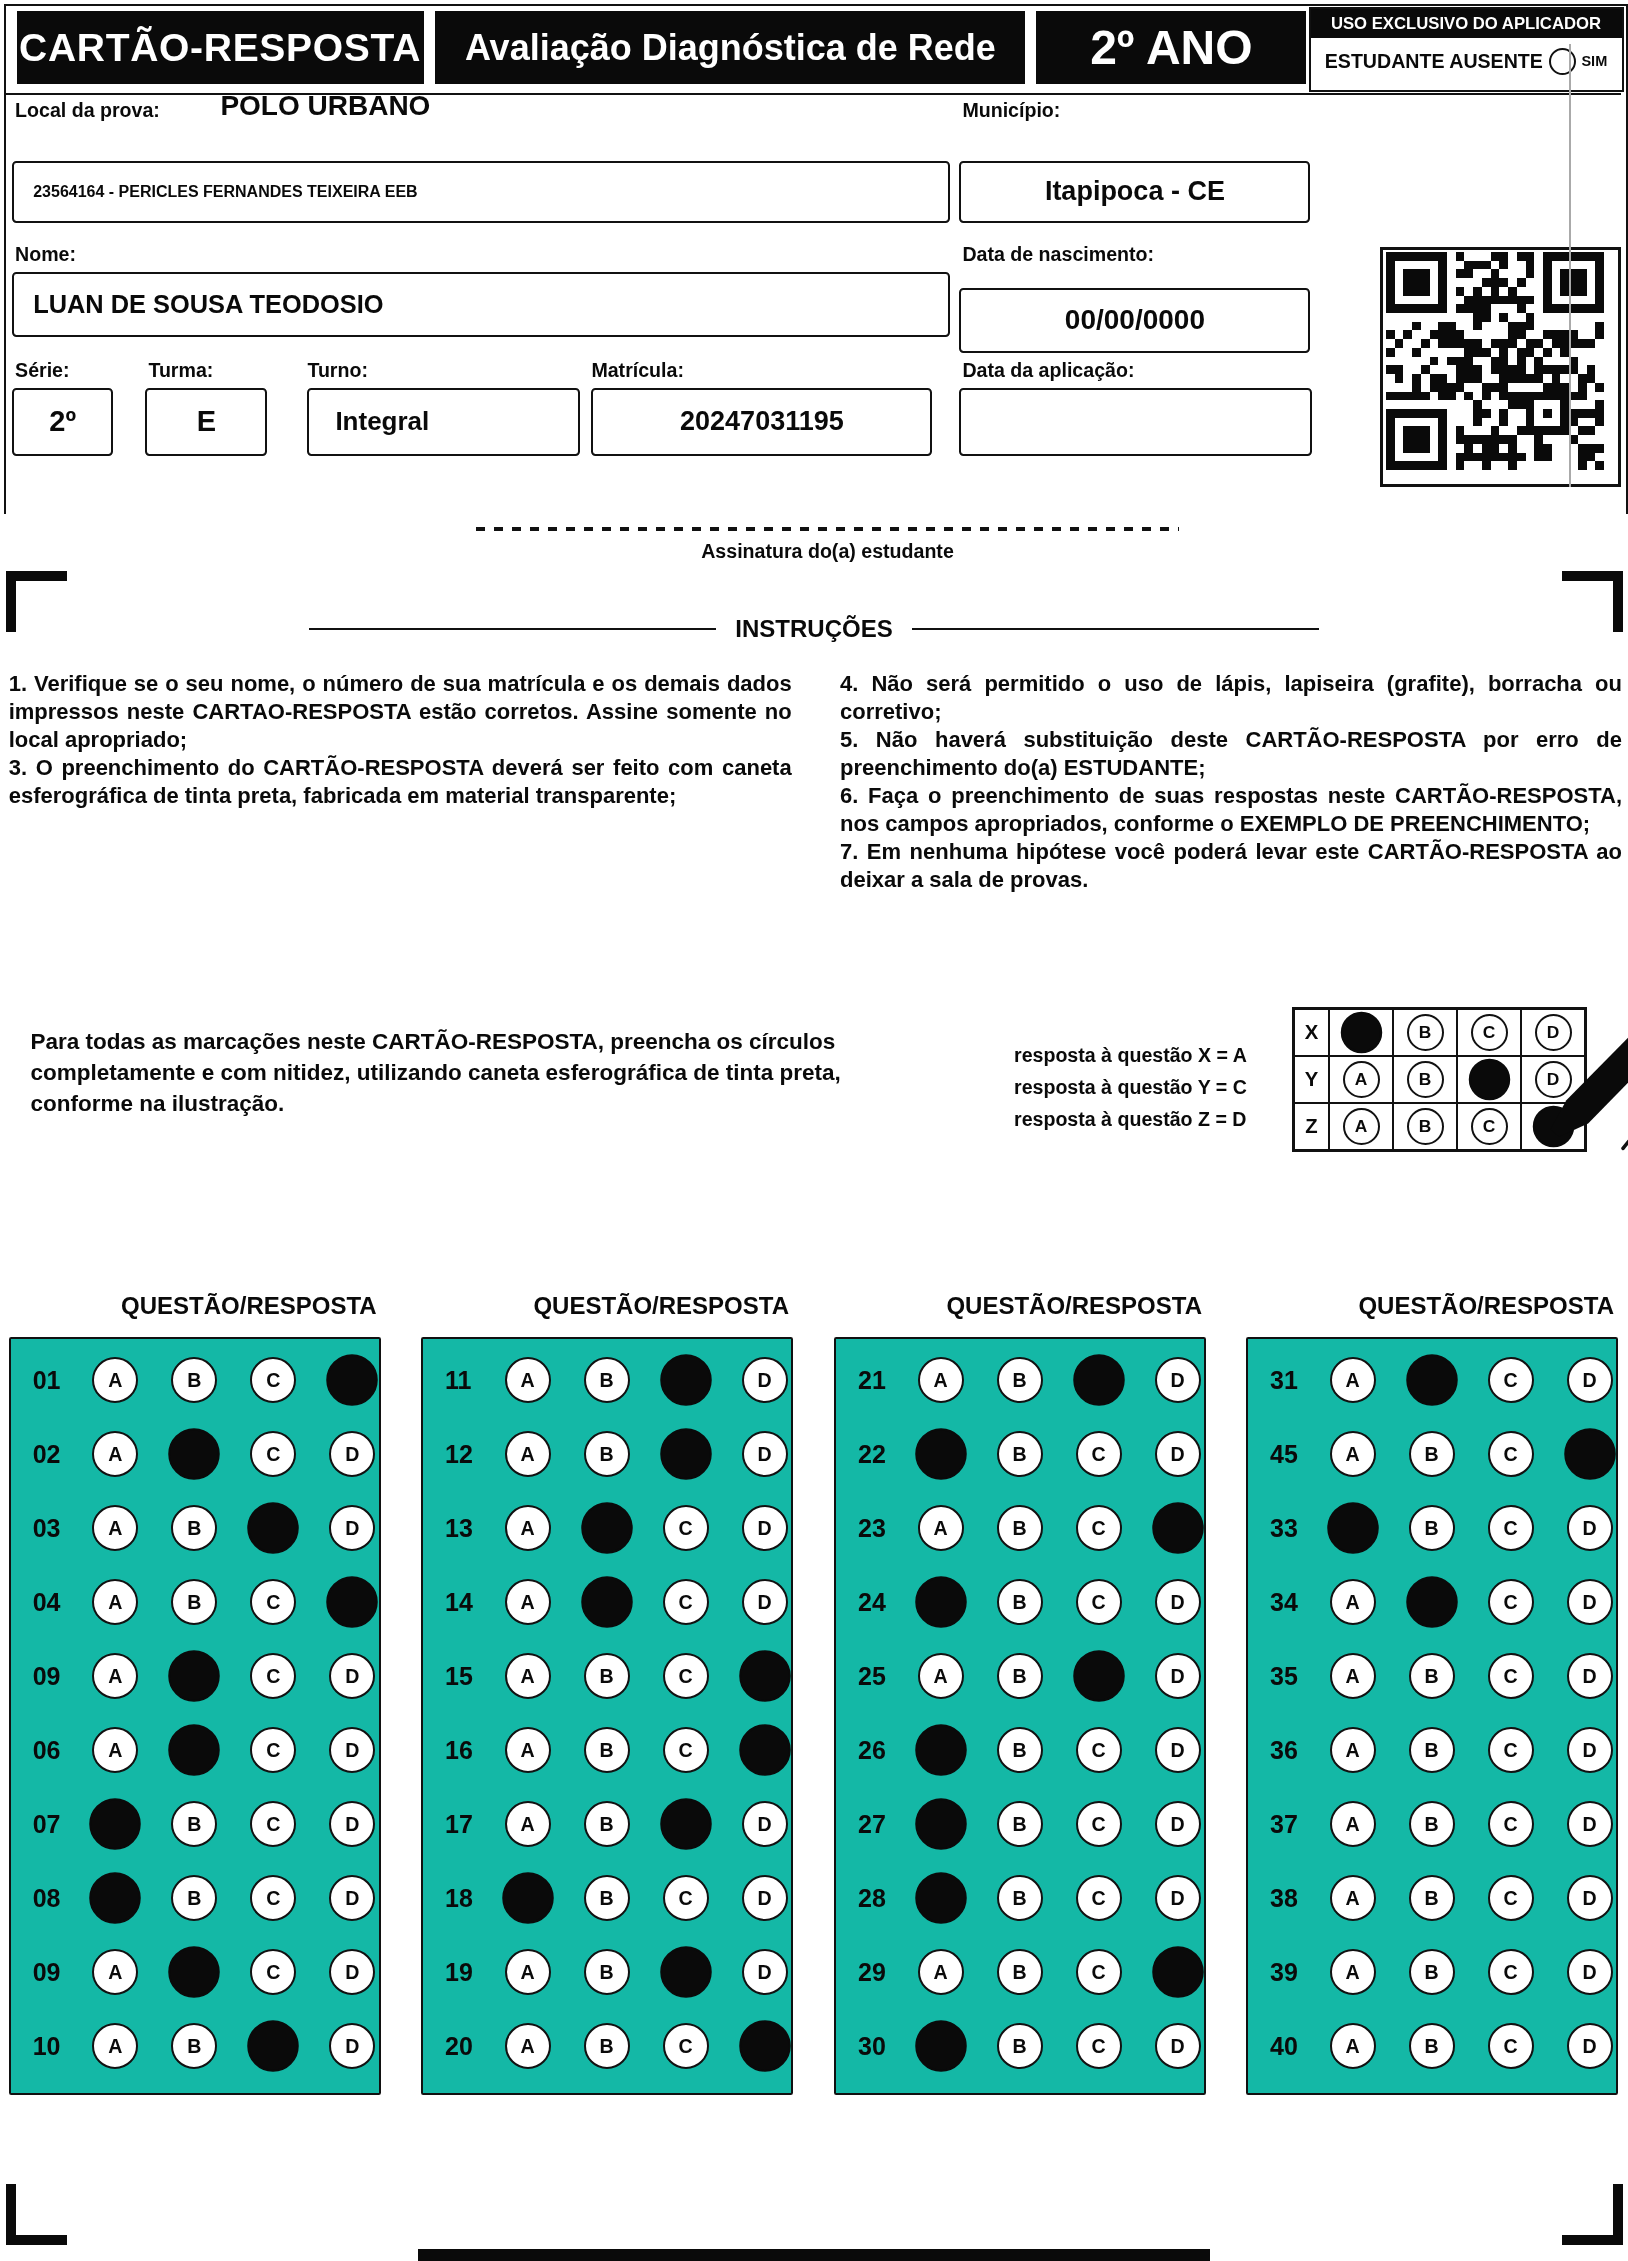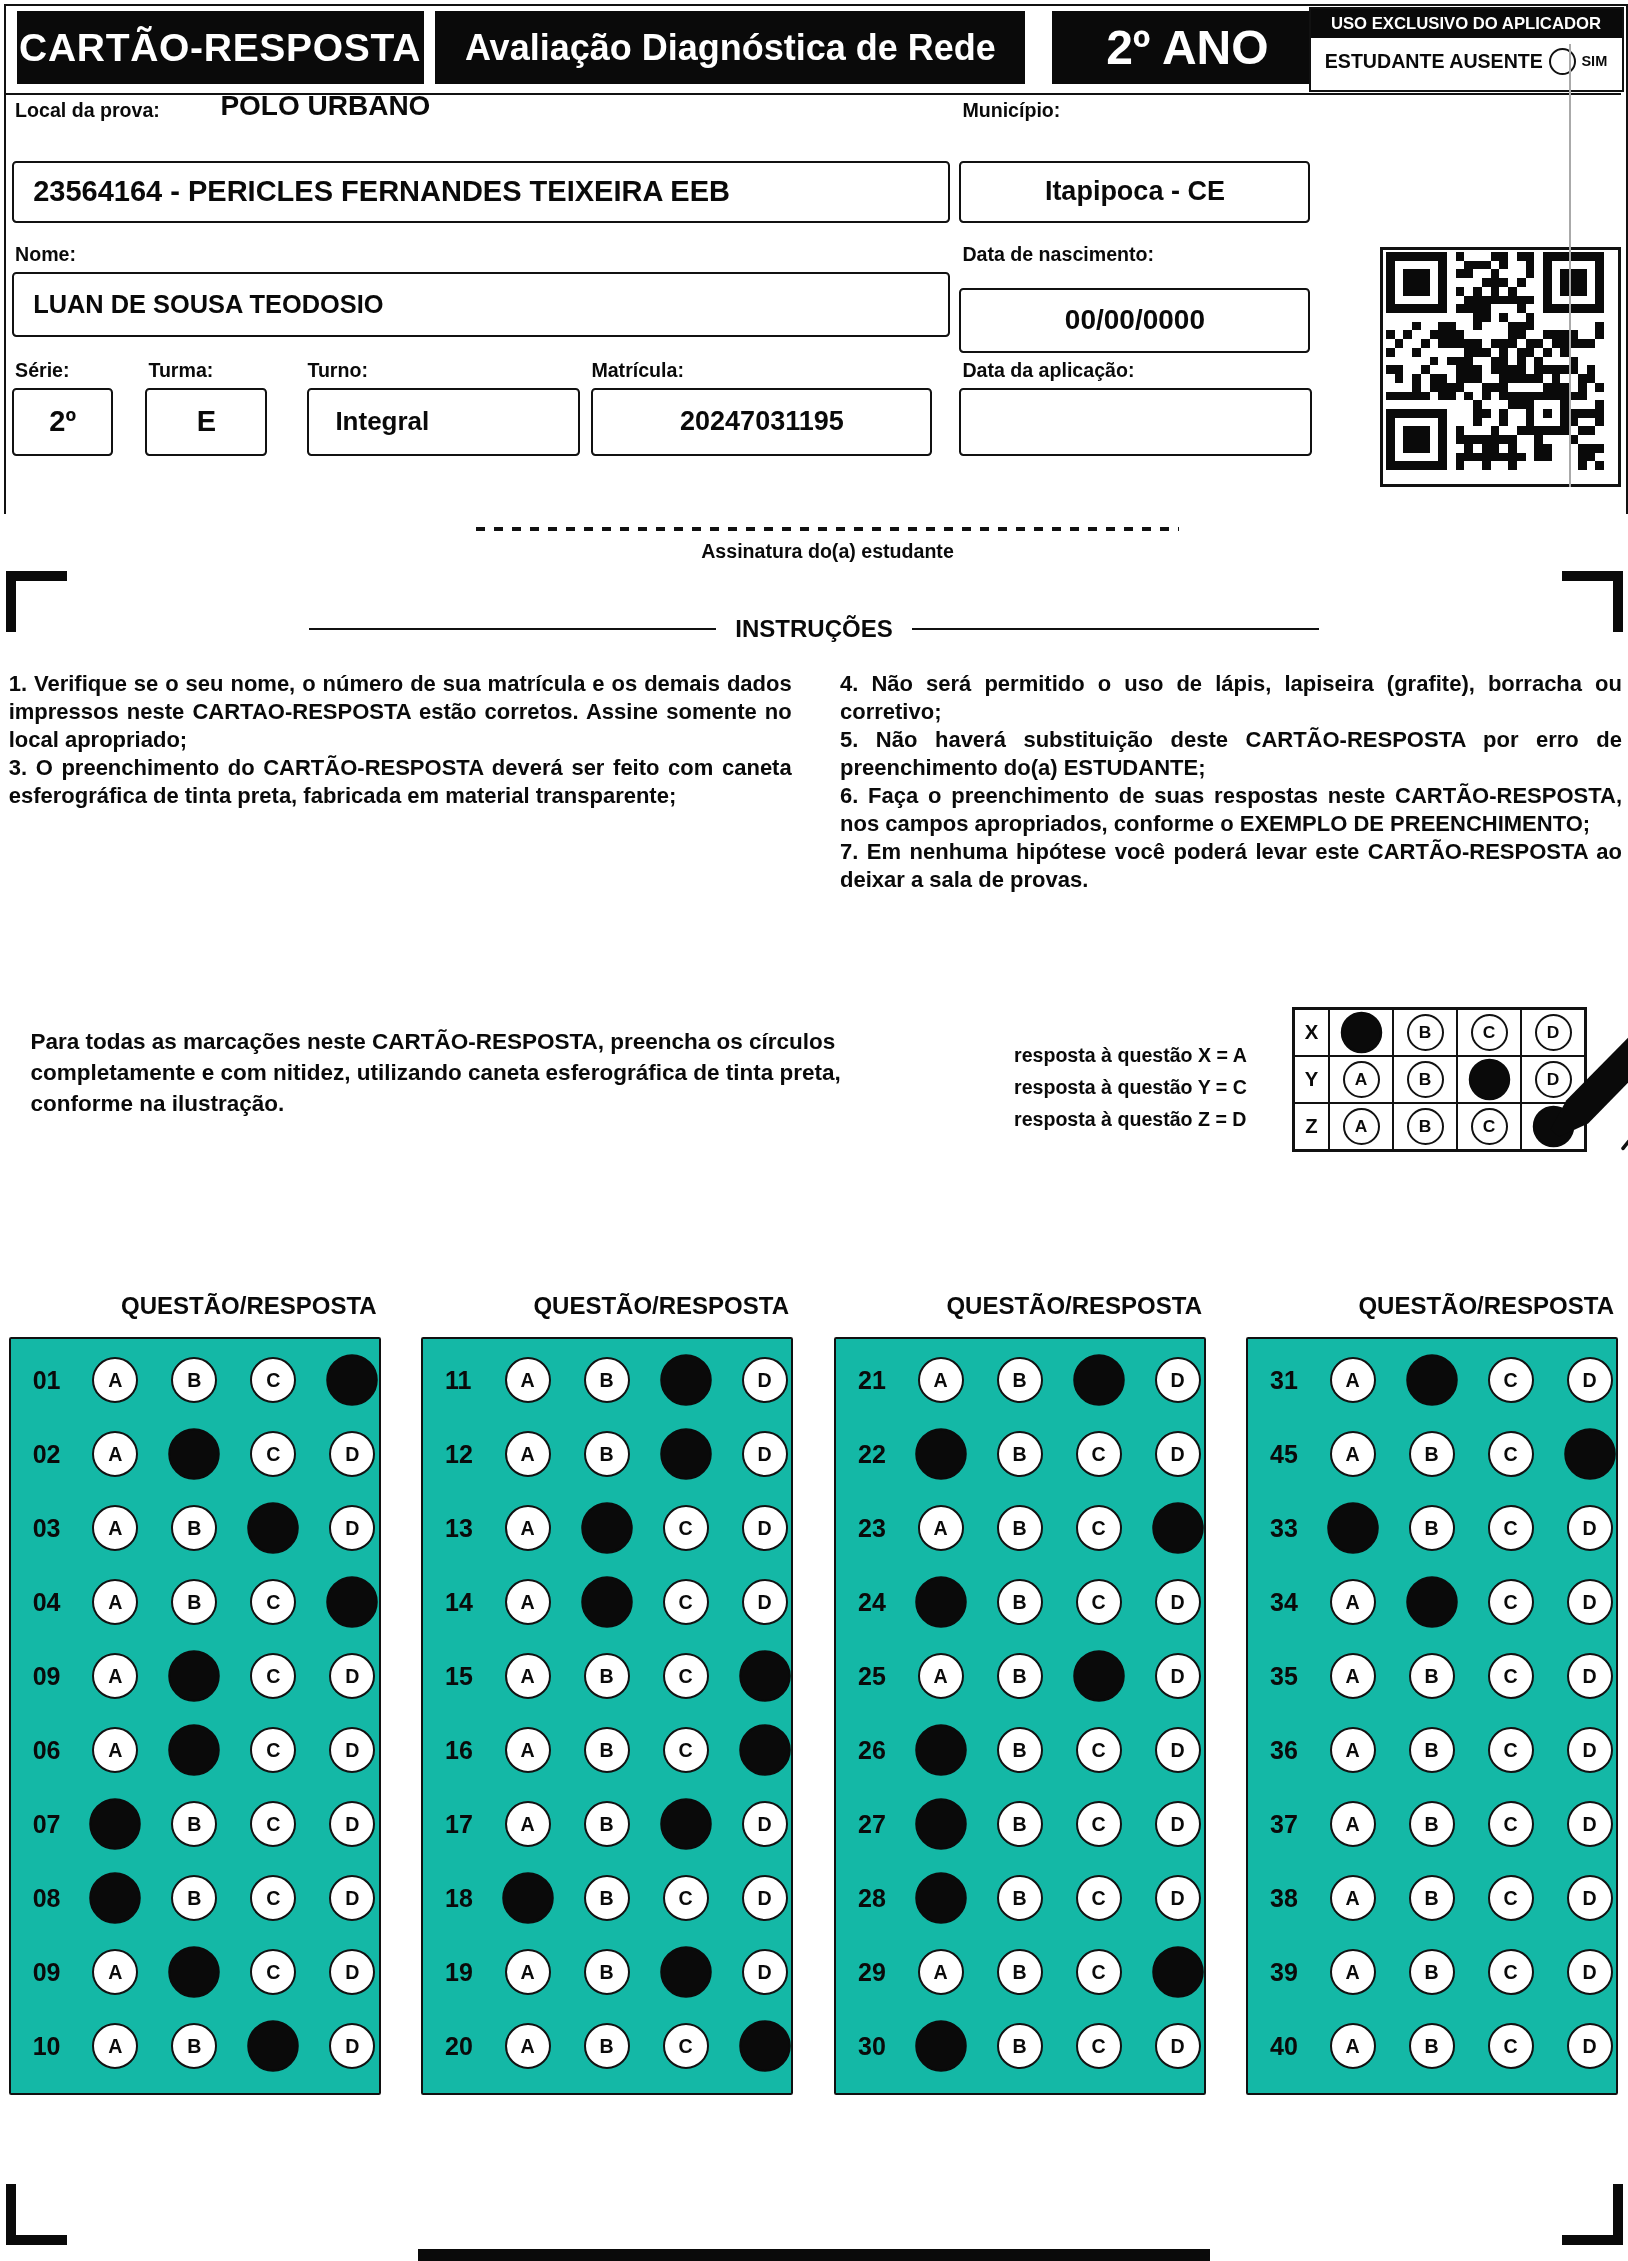--- a/index.html
+++ b/index.html
@@ -6,40 +6,40 @@
   .page{position:relative;width:1629px;height:2261px;background:#fff;margin:0 auto;
         font-family:"Liberation Sans",sans-serif;color:#0a0a0a;overflow:hidden;}
 
   
   .top-section{position:absolute;left:4.4px;top:3.6px;width:1620px;height:508px;
                border-top:2.2px solid #111;border-left:2.2px solid #111;border-right:2.2px solid #111;}
   .hdr-box{position:absolute;top:5.8px;height:73px;background:#0a0a0a;color:#fff;
            display:flex;align-items:center;justify-content:center;font-weight:bold;}
   #hdr-title{left:10.2px;width:407px;font-size:39px;letter-spacing:0.7px;}
   #hdr-subtitle{left:429px;width:590px;font-size:36px;}
-  #hdr-grade{left:1030px;width:270px;font-size:48px;margin-left:16px;}
+  #hdr-grade{left:1030px;width:270px;font-size:48px;}
   .hdr-sep{position:absolute;left:0;top:87px;width:1615px;border-top:2.2px solid #111;}
 
   .aplicador-box{position:absolute;right:2.9px;top:1.5px;width:311px;height:81px;border:2.2px solid #111;background:#fff;}
   .aplicador-bar{height:29px;background:#0a0a0a;color:#fff;font-weight:bold;font-size:16.7px;
                  display:flex;align-items:center;justify-content:center;}
   .aplicador-row{display:flex;align-items:center;justify-content:center;gap:5.8px;height:46px;font-weight:bold;}
   .absent-label{font-size:19.6px;}
   .absent-circle{width:23px;height:23px;border:2.2px solid #111;border-radius:50%;}
   .sim-label{font-size:14.5px;}
 
   .lbl{position:absolute;font-weight:bold;font-size:19.6px;}
   .val{position:absolute;font-weight:bold;}
   .fbox{position:absolute;border:2.2px solid #111;border-radius:4.4px;display:flex;align-items:center;
         font-weight:bold;background:#fff;}
   .fbox.center{justify-content:center;}
   #val-local{left:214px;top:84px;font-size:28px;}
   #lbl-local{left:8.7px;top:93px;}
   #lbl-municipio{left:956px;top:93px;}
-  #box-school{left:5.8px;top:155px;width:915px;height:58px;font-size:29px;padding-left:19px;}
+  #box-school{left:5.8px;top:155px;width:915px;height:58px;font-size:16px;padding-left:19px;}
   #box-municipio{left:953px;top:155px;width:347px;height:58px;font-size:27px;}
   #lbl-nome{left:8.7px;top:237px;}
   #lbl-nascimento{left:956px;top:237px;}
   #box-nome{left:5.8px;top:266px;width:915px;height:61px;font-size:25.4px;padding-left:19px;}
   #box-nascimento{left:953px;top:282px;width:347px;height:61px;font-size:28px;}
   #lbl-serie{left:8.7px;top:353px;}
   #lbl-turma{left:142px;top:353px;}
   #lbl-turno{left:301px;top:353px;}
   #lbl-matricula{left:585px;top:353px;}
   #lbl-aplicacao{left:956px;top:353px;}

